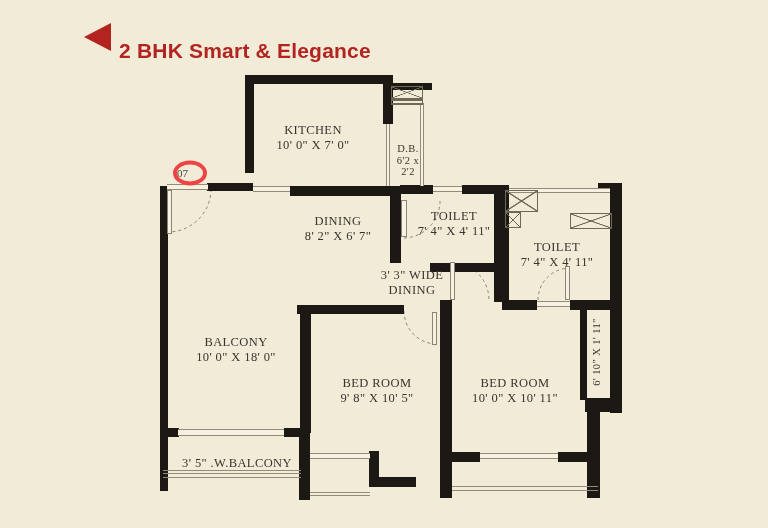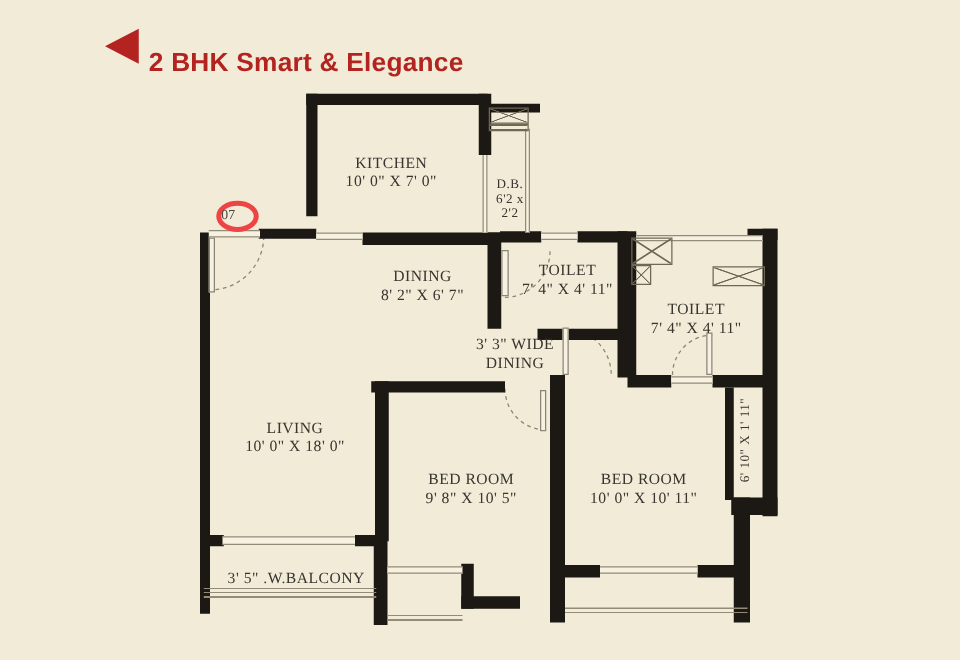--- a/index.html
+++ b/index.html
@@ -115,21 +115,21 @@
     </div>
     <div class="room-label" style="left: 557px; top: 255px; color: rgb(56, 52, 46);">
       <div>TOILET</div>
       <div>7' 4" X 4' 11"</div>
     </div>
     <div class="room-label" style="left: 412px; top: 283px; color: rgb(56, 52, 46);">
       <div>3' 3" WIDE</div>
       <div>DINING</div>
     </div>
     <div class="room-label" style="left: 236px; top: 350px; color: rgb(56, 52, 46);">
-      <div>LIVING</div>
+      <div>BALCONY</div>
       <div>10' 0" X 18' 0"</div>
     </div>
     <div class="room-label" style="left: 377px; top: 391px; color: rgb(56, 52, 46);">
       <div>BED ROOM</div>
       <div>9' 8" X 10' 5"</div>
     </div>
     <div class="room-label" style="left: 515px; top: 391px; color: rgb(56, 52, 46);">
       <div>BED ROOM</div>
       <div>10' 0" X 10' 11"</div>
     </div>

